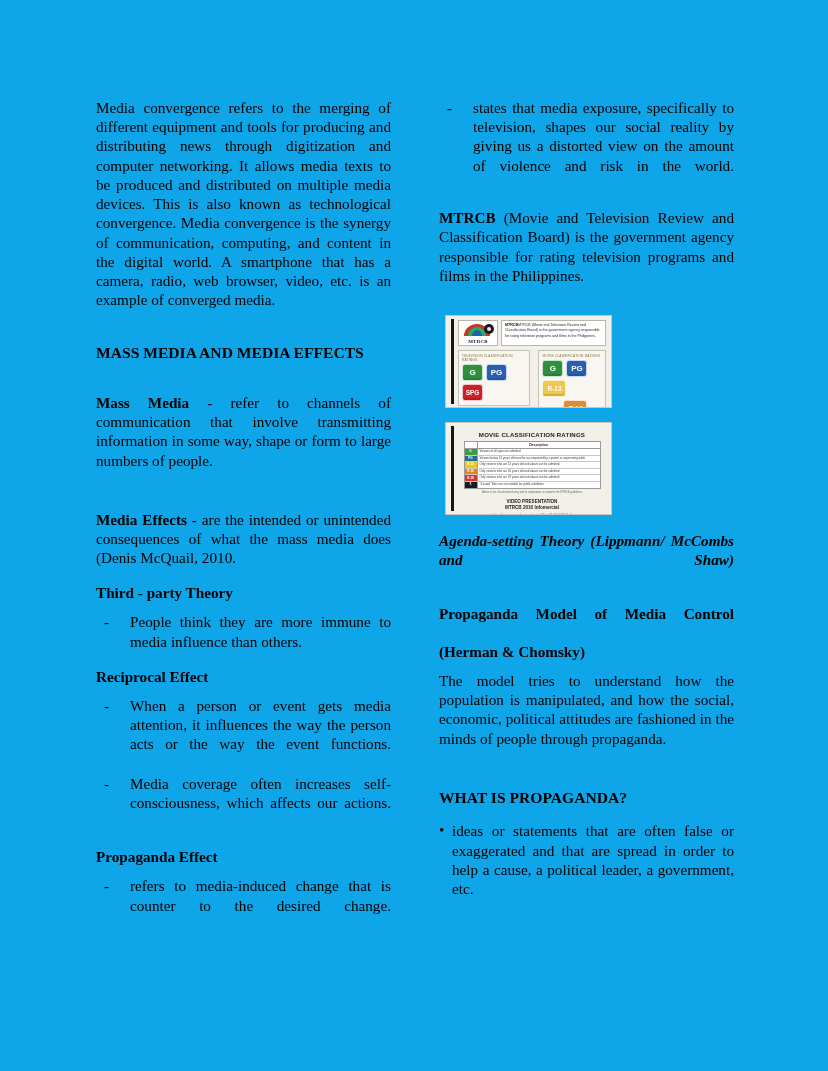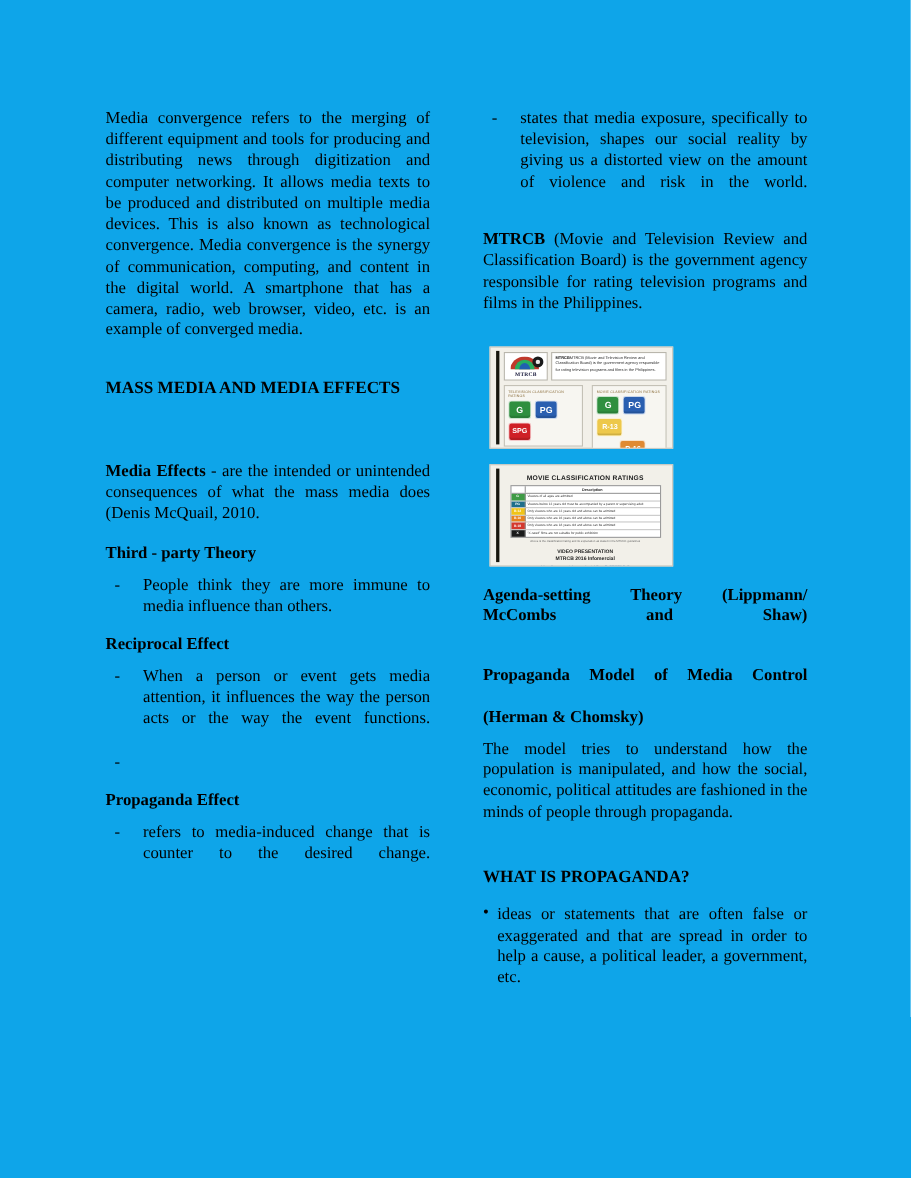--- a/index.html
+++ b/index.html
@@ -48,20 +48,21 @@
   }
   h3.sub {
     margin: 16px 0 10px 0;
     font-size: 15.2px;
     font-weight: bold;
     line-height: 1.25;
     text-align: justify;
   }
   h3.sub.spread {
     text-align: justify;
+    font-style: italic;
   }
   h3.sub.spread::after {
     content: "";
     display: inline-block;
     width: 100%;
   }
   .lead { font-weight: bold; }
   ul.dashlist {
     margin: 0 0 14px 0;
     padding: 0;
@@ -351,36 +352,37 @@
 
 <div class="page">
   <div class="columns">
 
     <div class="col">
 
       <p class="body">Media convergence refers to the merging of different equipment and tools for producing and distributing news through digitization and computer networking. It allows media texts to be produced and distributed on multiple media devices. This is also known as technological convergence. Media convergence is the synergy of communication, computing, and content in the digital world. A smartphone that has a camera, radio, web browser, video, etc. is an example of converged media.</p>
 
       <h2 class="section">MASS MEDIA AND MEDIA EFFECTS</h2>
 
+      <p class="body"><span class="lead">Mass Media</span><span> - refer to channels of communication that involve transmitting information in some way, shape or form to large numbers of people.</span></p>
 
       <div class="spacer-lg"></div>
 
       <p class="body"><span class="lead">Media Effects</span><span> - are the intended or unintended consequences of what the mass media does (Denis McQuail, 2010.</span></p>
 
       <h3 class="sub">Third - party Theory</h3>
 
       <ul class="dashlist">
         <li><span class="dash">-</span><span>People think they are more immune to media influence than others.</span></li>
       </ul>
 
       <h3 class="sub">Reciprocal Effect</h3>
 
       <ul class="dashlist">
         <li class="justified"><span class="dash">-</span><span>When a person or event gets media attention, it influences the way the person acts or the way the event functions.</span></li>
-        <li class="justified"><span class="dash">-</span></li>
+        <li class="justified"><span class="dash">-</span><span>Media coverage often increases self-consciousness, which affects our actions.</span></li>
       </ul>
 
       <h3 class="sub">Propaganda Effect</h3>
 
       <ul class="dashlist">
         <li class="justified"><span class="dash">-</span><span>refers to media-induced change that is counter to the desired change.</span></li>
       </ul>
 
     </div>
 

